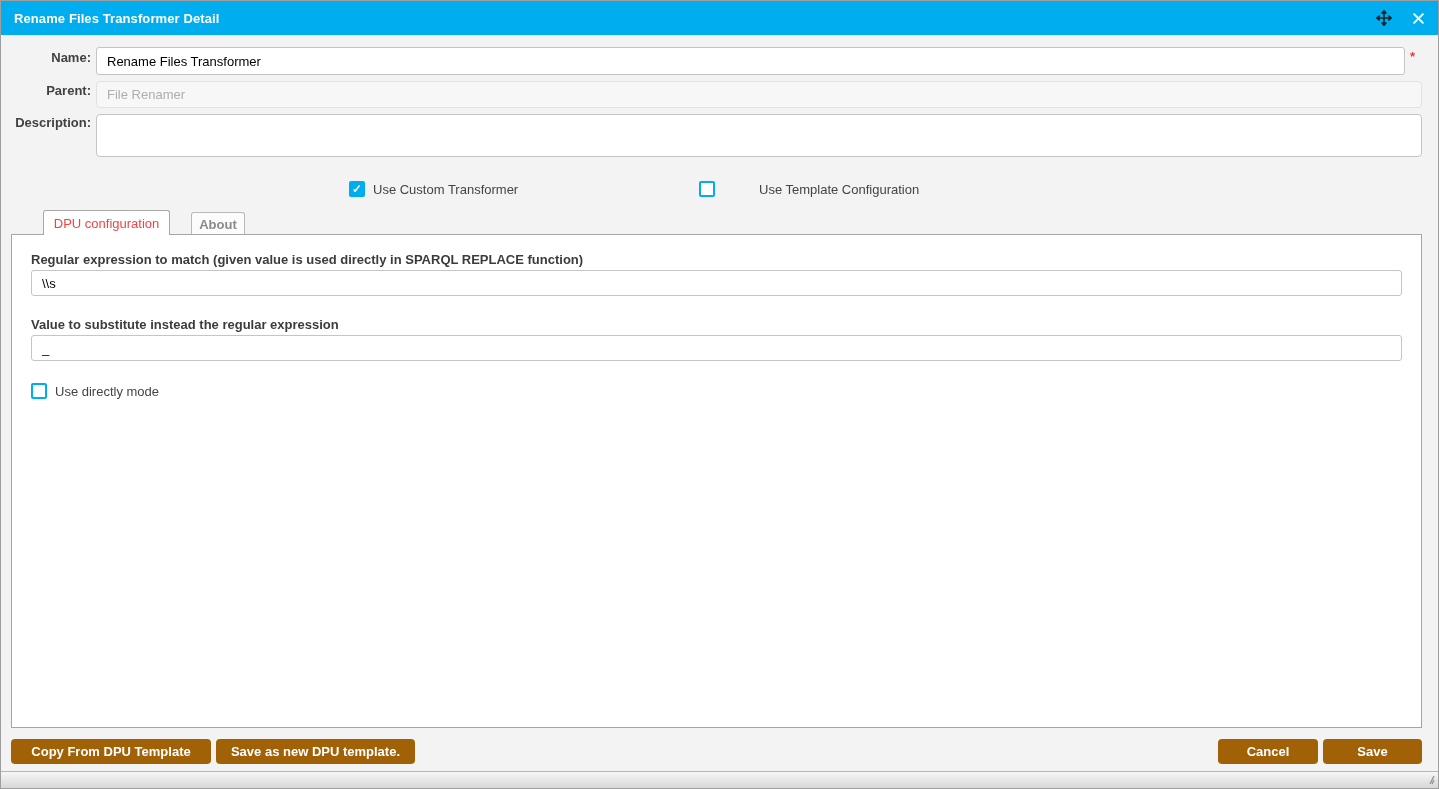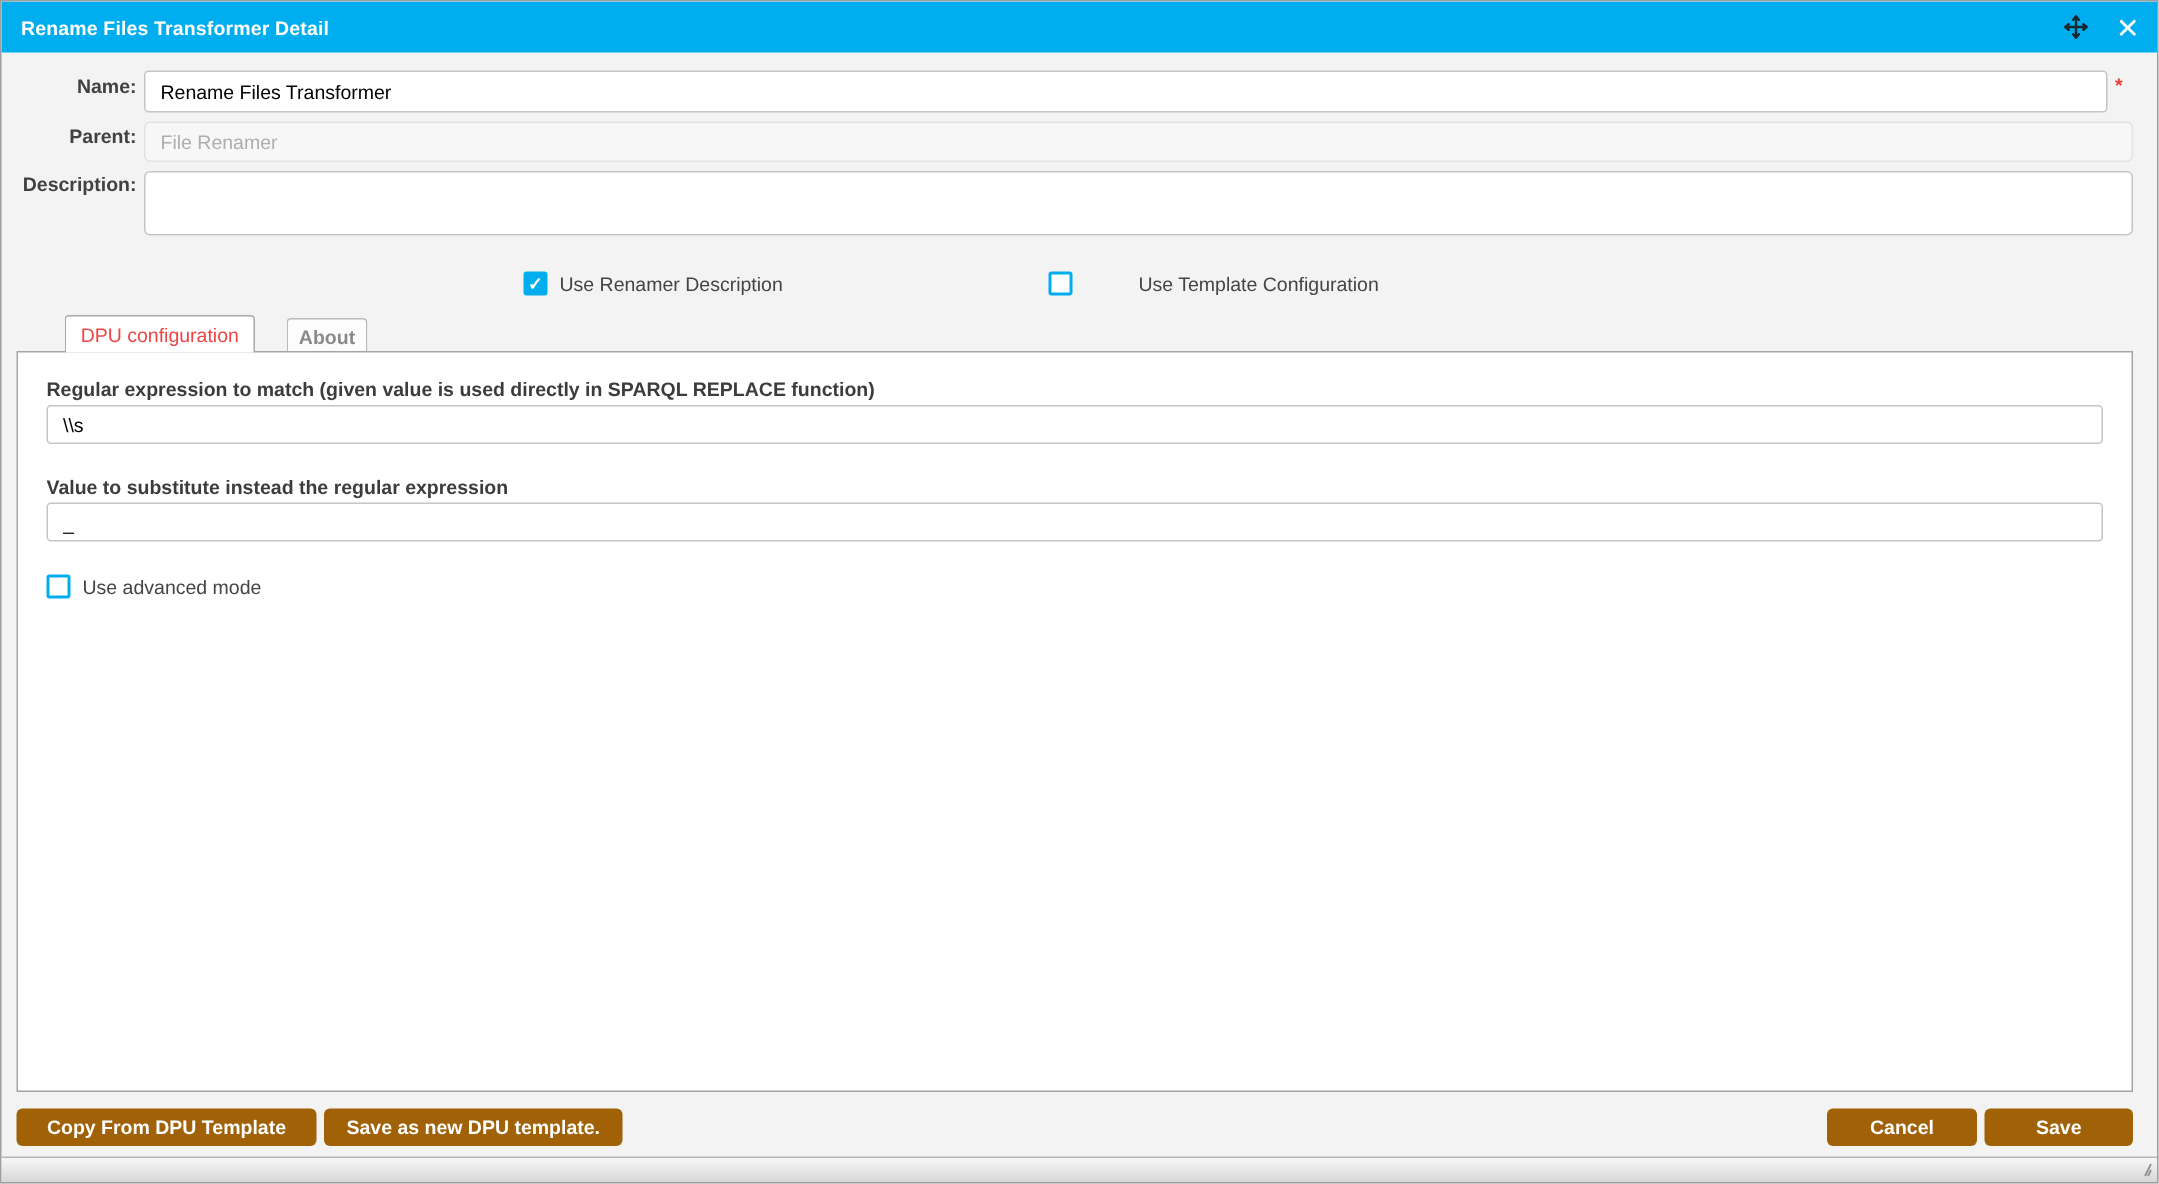--- a/index.html
+++ b/index.html
@@ -134,21 +134,21 @@
   <div class="required-star" style="left:1409px; top:48px;">*</div>
 
   <div class="lbl" style="left:2px; top:82px;">Parent:</div>
   <div class="readonly-field" style="left:95px; top:80px; width:1326px; height:27px;">File Renamer</div>
 
   <div class="lbl" style="left:2px; top:114px;">Description:</div>
   <textarea class="txt-input" style="left: 95px; top: 113px; width: 1326px; height: 43px;"></textarea>
 
   <div class="cb-row-item" style="left:348px; top:180px;">
     <span class="cb-box checked">✓</span>
-    <span class="cb-label">Use Renamer Description</span>
+    <span class="cb-label">Use Custom Transformer</span>
   </div>
   <div class="cb-row-item" style="left:698px; top:180px;gap:36px;">
     <span class="cb-box unchecked"></span>
     <span class="cb-label">Use Template Configuration</span>
   </div>
 
   <div class="tab active" style="left:10px; top:209px; width:127px; height:25px;">
     <span>DPU configuration</span>
   </div>
   <div class="tab inactive" style="left:142px; top:211px; width:54px; height:23px;margin-left:48px;">
@@ -158,21 +158,21 @@
   <div class="tab-panel" style="left:10px; top:233px; width:1411px; height:494px;"></div>
 
   <div class="panel-label" style="left:30px; top:251px; z-index:4;">Regular expression to match (given value is used directly in SPARQL REPLACE function)</div>
   <input class="txt-input" style="left: 30px; top: 269px; width: 1371px; height: 26px; z-index: 4;" value="\\s">
 
   <div class="panel-label" style="left:30px; top:316px; z-index:4;">Value to substitute instead the regular expression</div>
   <input class="txt-input" style="left: 30px; top: 334px; width: 1371px; height: 26px; z-index: 4;" value="_">
 
   <div class="cb-row-item" style="left:30px; top:382px; z-index:4;">
     <span class="cb-box unchecked"></span>
-    <span class="cb-label">Use advanced mode</span>
+    <span class="cb-label">Use directly mode</span>
   </div>
 
   <button class="btn" style="left:10px; top:738px; width:200px;">Copy From DPU Template</button>
   <button class="btn" style="left:215px; top:738px; width:199px;">Save as new DPU template.</button>
   <button class="btn" style="left:1217px; top:738px; width:100px;text-align:center;">Cancel</button>
   <button class="btn" style="left:1322px; top:738px; width:99px;">Save</button>
 
   <div class="statusbar">
     <span class="resize-grip">
       <svg width="12" height="12" viewBox="0 0 12 12" stroke="#8f8f8f" stroke-width="1.2">

